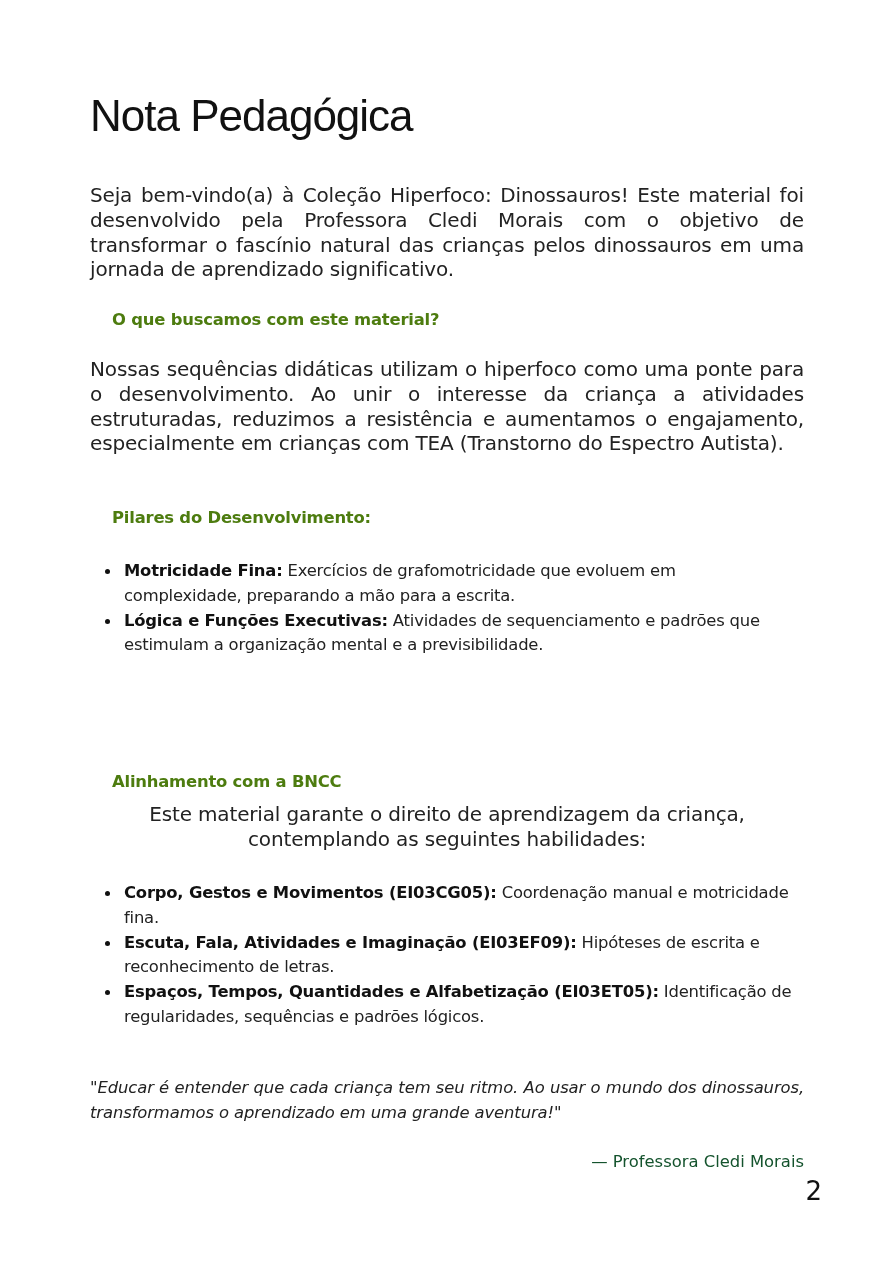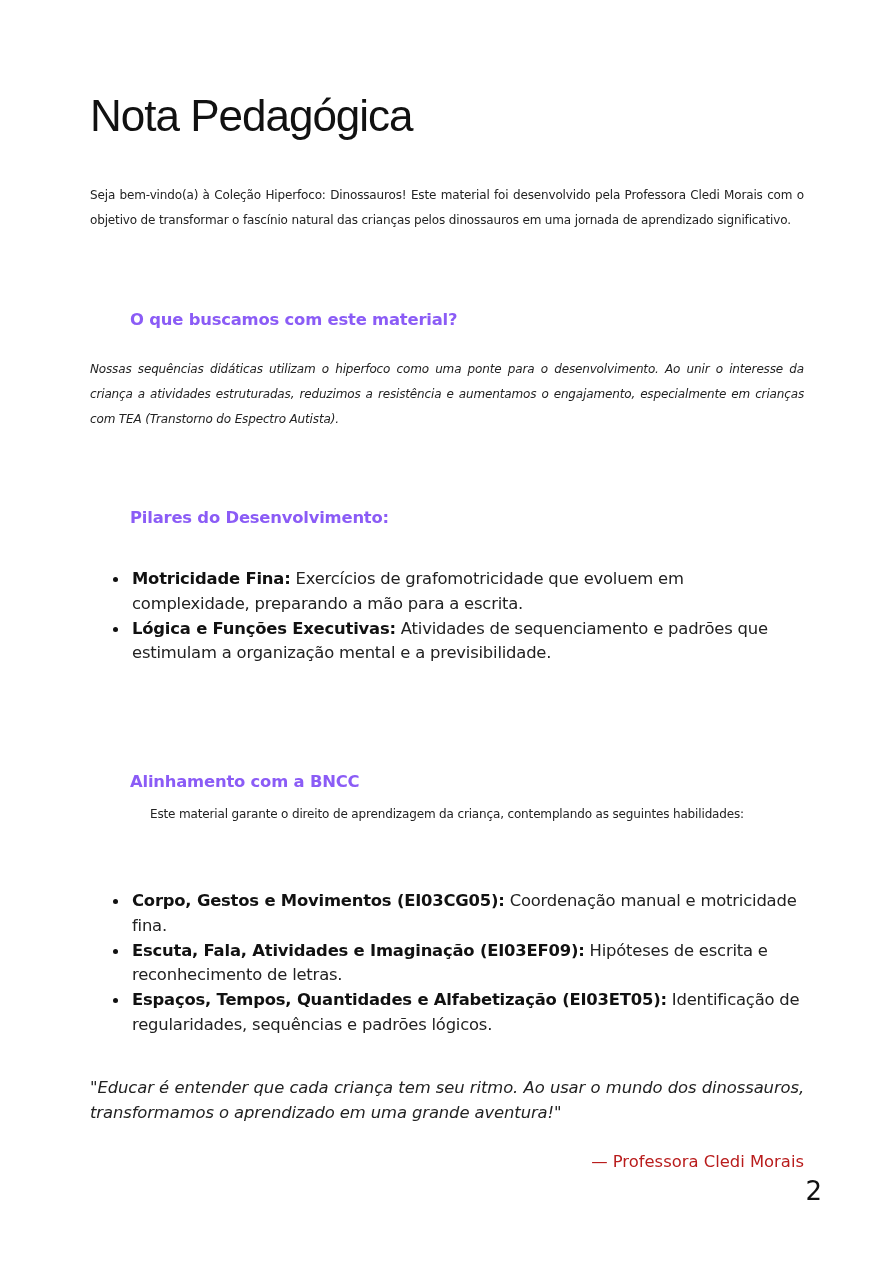--- a/index.html
+++ b/index.html
@@ -32,43 +32,43 @@
       letter-spacing: -1px;
       line-height: 56px;
       color: #111;
       white-space: nowrap;
     }
     .para {
       position: absolute;
       left: 0;
       width: 714px;
       margin: 0;
-      font-size: 12px;
+      font-size: 20px;
       line-height: 24.8px;
       text-align: justify;
       color: #222;
       letter-spacing: -0.15px;
     }
     .para.left { text-align: center; }
     .heading {
       position: absolute;
-      left: 40px;
+      left: 22px;
       margin: 0;
       font-size: 16.4px;
       line-height: 24px;
       font-weight: bold;
-      color: #8b5cf6;
+      color: #4d7c0f;
       letter-spacing: -0.2px;
       white-space: nowrap;
     }
     .blist {
       position: absolute;
       left: 0;
       width: 690px;
-      margin: 12px;
+      margin: 4px;
       padding: 0;
       list-style: none;
     }
     .blist li {
       position: relative;
       padding-left: 30px;
       font-size: 16.4px;
       line-height: 24.8px;
       color: #222;
       letter-spacing: -0.2px;
@@ -99,21 +99,21 @@
       color: #222;
       letter-spacing: -0.1px;
     }
     .signature {
       position: absolute;
       right: 0;
       top: 1150px;
       margin: 0;
       font-size: 16.4px;
       line-height: 24px;
-      color: #b91c1c;
+      color: #14532d;
       white-space: nowrap;
     }
     .page-number {
       position: absolute;
       right: 71px;
       top: 1176px;
       font-size: 26px;
       line-height: 30px;
       color: #111;
     }
@@ -122,21 +122,21 @@
 <body>
 
 <div class="page">
 
   <h1 class="title">Nota Pedagógica</h1>
 
   <p class="para" style="top:183px;">Seja bem-vindo(a) à Coleção Hiperfoco: Dinossauros! Este material foi desenvolvido pela Professora Cledi Morais com o objetivo de transformar o fascínio natural das crianças pelos dinossauros em uma jornada de aprendizado significativo.</p>
 
   <h2 class="heading" style="top:308px;">O que buscamos com este material?</h2>
 
-  <p class="para" style="top:357px;font-style:italic;">Nossas sequências didáticas utilizam o hiperfoco como uma ponte para o desenvolvimento. Ao unir o interesse da criança a atividades estruturadas, reduzimos a resistência e aumentamos o engajamento, especialmente em crianças com TEA (Transtorno do Espectro Autista).</p>
+  <p class="para" style="top:357px;">Nossas sequências didáticas utilizam o hiperfoco como uma ponte para o desenvolvimento. Ao unir o interesse da criança a atividades estruturadas, reduzimos a resistência e aumentamos o engajamento, especialmente em crianças com TEA (Transtorno do Espectro Autista).</p>
 
   <h2 class="heading" style="top:506px;">Pilares do Desenvolvimento:</h2>
 
   <ul class="blist" style="top:555px;">
     <li>
       <span class="dot"></span>
       <b>Motricidade Fina:</b><span> Exercícios de grafomotricidade que evoluem em complexidade, preparando a mão para a escrita.</span>
     </li>
     <li>
       <span class="dot"></span>

